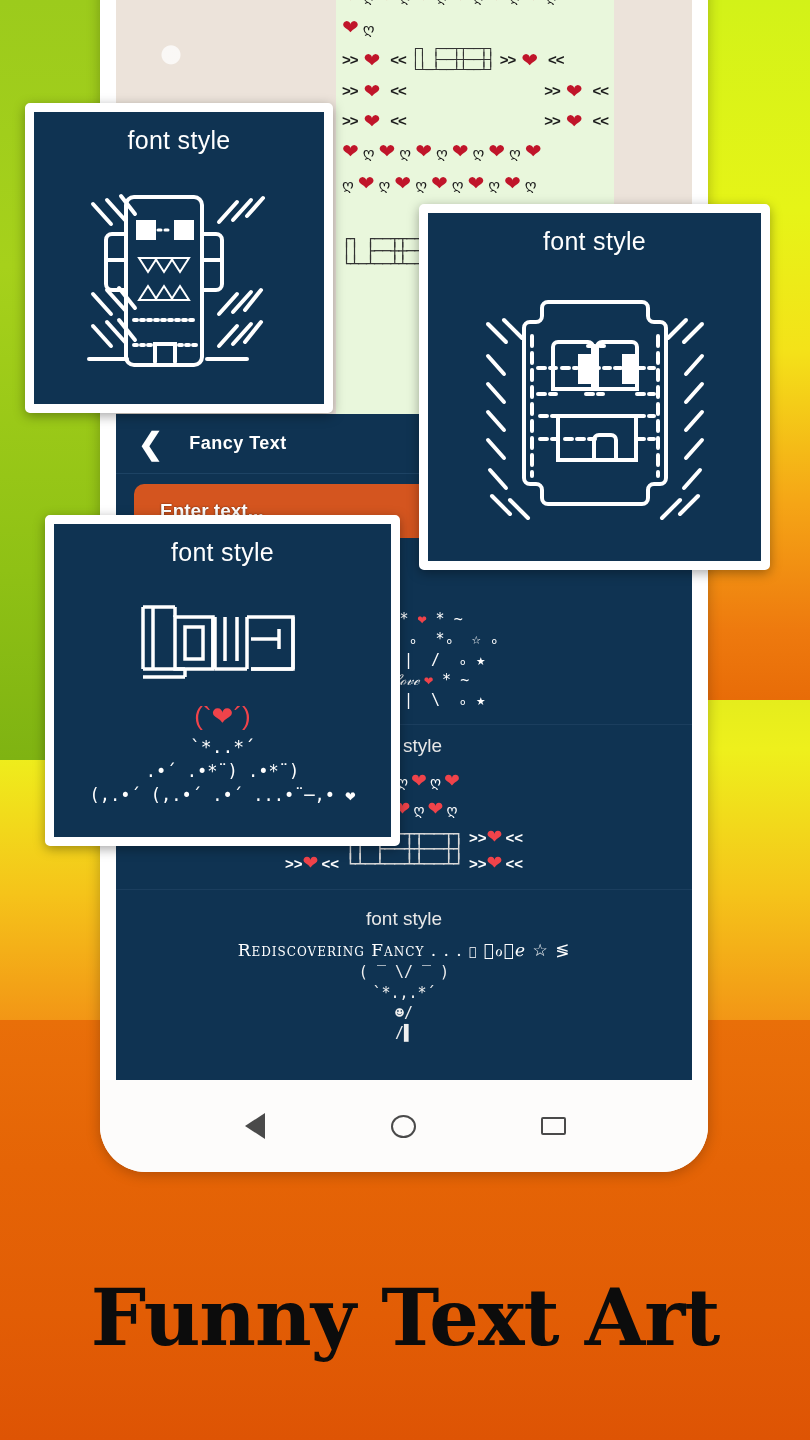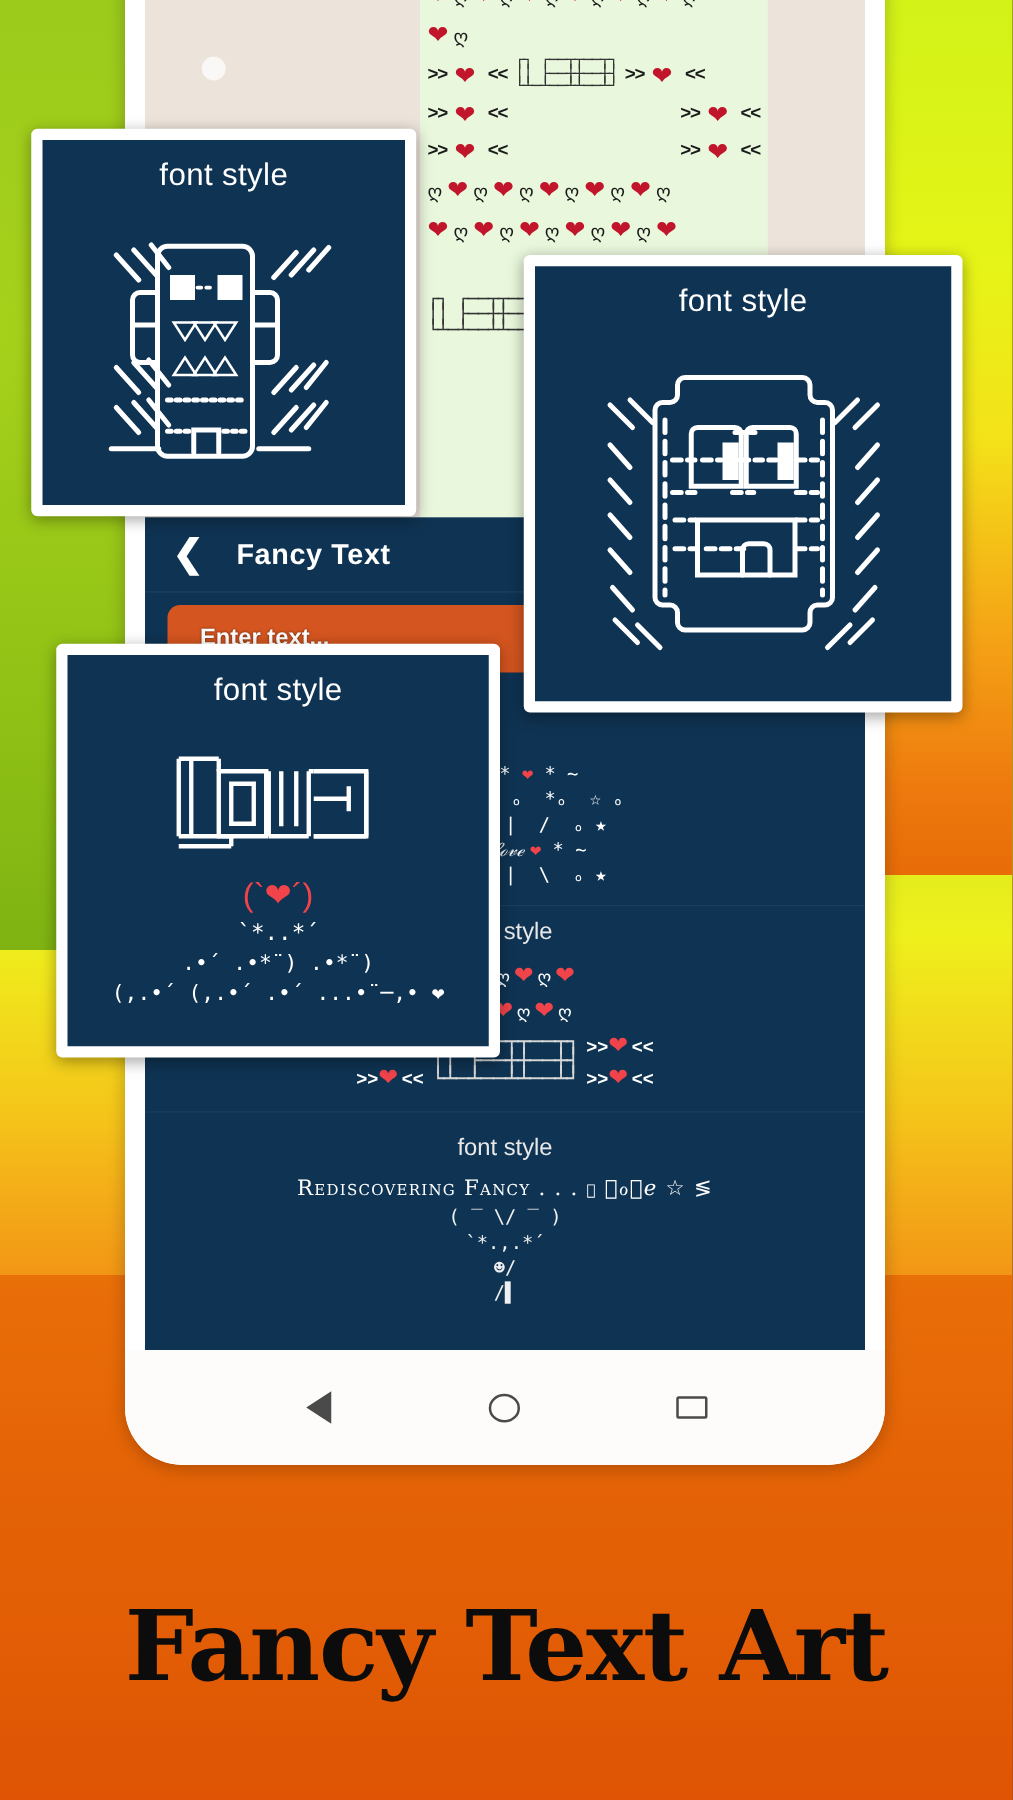--- a/index.html
+++ b/index.html
@@ -91,21 +91,21 @@
   
   .app {
     position:absolute; left:0; top:438px; right:0; bottom:0;
     background:#0f3352; overflow:hidden;
   }
   .app-header {
     height:60px; display:flex; align-items:center; gap:26px;
     padding:0 22px; border-bottom:1px solid #1d4364;
   }
   .chev { color:#fff; font-size:30px; font-weight:bold; line-height:1; }
-  .app-title { color:#fff; font-size:23px; font-weight:bold; letter-spacing:.5px; }
+  .app-title { color:#fff; font-size:18px; font-weight:bold; letter-spacing:.5px; }
   .input-wrap { padding:10px 18px 0; }
   .txt-input {
     background:#d4551f; border-radius:10px; height:54px;
     display:flex; align-items:center; padding:0 26px;
     color:#fff; font-size:19px; font-weight:bold;
     text-shadow:0 0 2px rgba(0,0,0,.6);
   }
   .btn-row { display:flex; justify-content:flex-end; padding:8px 26px 4px; }
   .btn-ghost { color:#fff; font-size:15px; font-weight:bold; letter-spacing:1px; }
 
@@ -192,22 +192,22 @@
         </div>
         <div class="love-line">
           <span class="arrows">&gt;&gt;</span>
             <span class="heart-row">❤</span>
             <span class="arrows">&lt;&lt;</span>
           <span style="width:170px"></span>
           <span class="arrows">&gt;&gt;</span>
             <span class="heart-row">❤</span>
             <span class="arrows">&lt;&lt;</span>
         </div>
+        <div class="heart-row">❤<span class="sw">ღ</span>❤<span class="sw">ღ</span>❤<span class="sw">ღ</span>❤<span class="sw">ღ</span>❤<span class="sw">ღ</span>❤</div>
         <div class="heart-row"><span class="sw">ღ</span>❤<span class="sw">ღ</span>❤<span class="sw">ღ</span>❤<span class="sw">ღ</span>❤<span class="sw">ღ</span>❤<span class="sw">ღ</span></div>
-        <div class="heart-row">❤<span class="sw">ღ</span>❤<span class="sw">ღ</span>❤<span class="sw">ღ</span>❤<span class="sw">ღ</span>❤<span class="sw">ღ</span>❤</div>
         <div class="ll-fs">font style</div>
         <div class="maze light" style="font-size:15px;">┌┐ ┌──┬┬──┬┐
 ││ ├──┼┼──┼┤
 └┴─┴──┴┴──┴┘</div>
         <div style="color:#c0152a;font-size:19px;text-align:center;margin-top:6px;">(`❤´)</div>
         <div style="color:#333;font-size:14px;text-align:center;">`*..*´</div>
       </div>
       <div class="ll-right"></div>
 
     </div>
@@ -409,13 +409,13 @@
       <path d="M10 8 h32 M42 8 v10 M80 18 v52 M114 18 h4"></path>
       <path d="M160 18 v52 M118 70 h42"></path>
     </svg>
     <div style="color:#f0434a;font-size:26px;margin-top:6px;">(`❤´)</div>
     <div style="color:#fff;font-size:18px;font-family:'DejaVu Sans Mono',monospace;">`*..*´</div>
     <div style="color:#fff;font-size:17px;font-family:'DejaVu Sans Mono',monospace;">.•´ .•*¨) .•*¨)</div>
     <div style="color:#fff;font-size:17px;font-family:'DejaVu Sans Mono',monospace;"><span>(,.•´ (,.•´ .•´ ...•¨─,• ❤</span></div>
   </div>
 </div>
 
-<div class="title">Fancy Text Art</div>
+<div class="title">Funny Text Art</div>
 
 </body></html>

